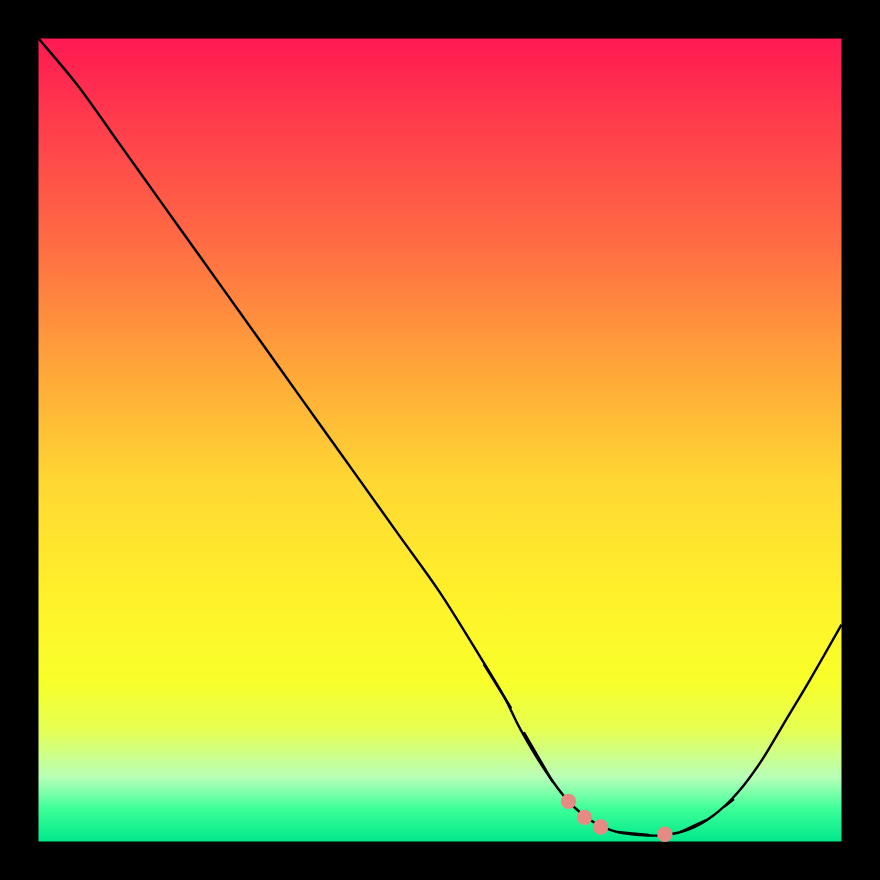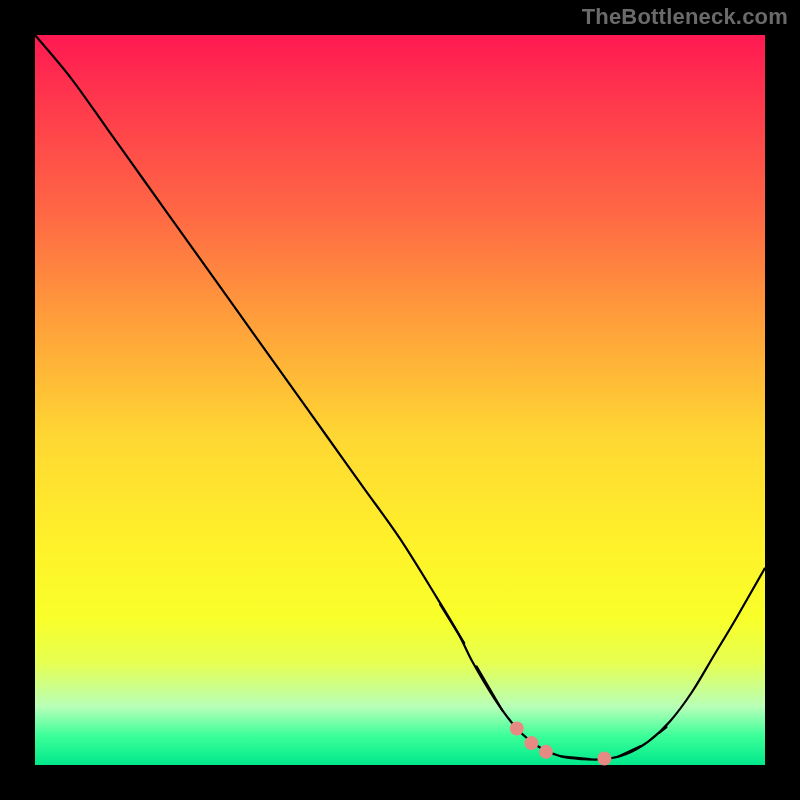--- a/index.html
+++ b/index.html
@@ -69,21 +69,20 @@
   }
   .marker {
     fill: #e78a84;
     stroke: none;
   }
 </style>
 </head>
 <body>
 
 <div class="frame">
-  <div class="attribution">TheBottleneck.com</div>
 
   <div class="plot-area">
     <svg class="curve" viewBox="0 0 730 730">
       <path id="curve-path" d="M 0.00 0.00 C 6.08 7.30, 24.33 27.98, 36.50 43.80 C 48.67 59.62, 60.83 77.87, 73.00 94.90 C 85.17 111.93, 97.33 128.97, 109.50 146.00 C 121.67 163.03, 133.83 180.07, 146.00 197.10 C 158.17 214.13, 170.33 231.17, 182.50 248.20 C 194.67 265.23, 206.83 282.27, 219.00 299.30 C 231.17 316.33, 243.33 333.37, 255.50 350.40 C 267.67 367.43, 279.83 384.47, 292.00 401.50 C 304.17 418.53, 316.33 435.57, 328.50 452.60 C 340.67 469.63, 352.83 485.45, 365.00 503.70 C 377.17 521.95, 391.77 546.28, 401.50 562.10 C 411.23 577.92, 417.32 587.65, 423.40 598.60 C 429.48 609.55, 431.92 616.85, 438.00 627.80 C 444.08 638.75, 452.60 653.35, 459.90 664.30 C 467.20 675.25, 474.50 685.59, 481.80 693.50 C 489.10 701.41, 496.40 707.13, 503.70 711.75 C 511.00 716.37, 518.30 719.17, 525.60 721.24 C 532.90 723.31, 540.20 723.67, 547.50 724.16 C 554.80 724.65, 562.10 725.01, 569.40 724.16 C 576.70 723.31, 584.00 721.97, 591.30 719.05 C 598.60 716.13, 605.90 712.12, 613.20 706.64 C 620.50 701.16, 627.80 694.47, 635.10 686.20 C 642.40 677.93, 649.70 667.95, 657.00 657.00 C 664.30 646.05, 671.60 632.67, 678.90 620.50 C 686.20 608.33, 692.28 598.60, 700.80 584.00 C 709.32 569.40, 725.13 541.42, 730.00 532.90"></path>
       <g id="marker-layer">
           <path d="M 405.15000000000003 569.4 L 429.23999999999995 608.09" stroke="#e78a84" stroke-width="14" stroke-linecap="round" fill="none"></path>
           <path d="M 441.65 631.45 L 467.2 675.25" stroke="#e78a84" stroke-width="14" stroke-linecap="round" fill="none"></path>
           <circle cx="481.80" cy="693.50" r="7" class="marker"></circle>
           <circle cx="496.40" cy="708.10" r="7" class="marker"></circle>
           <circle cx="511.00" cy="716.86" r="7" class="marker"></circle>

